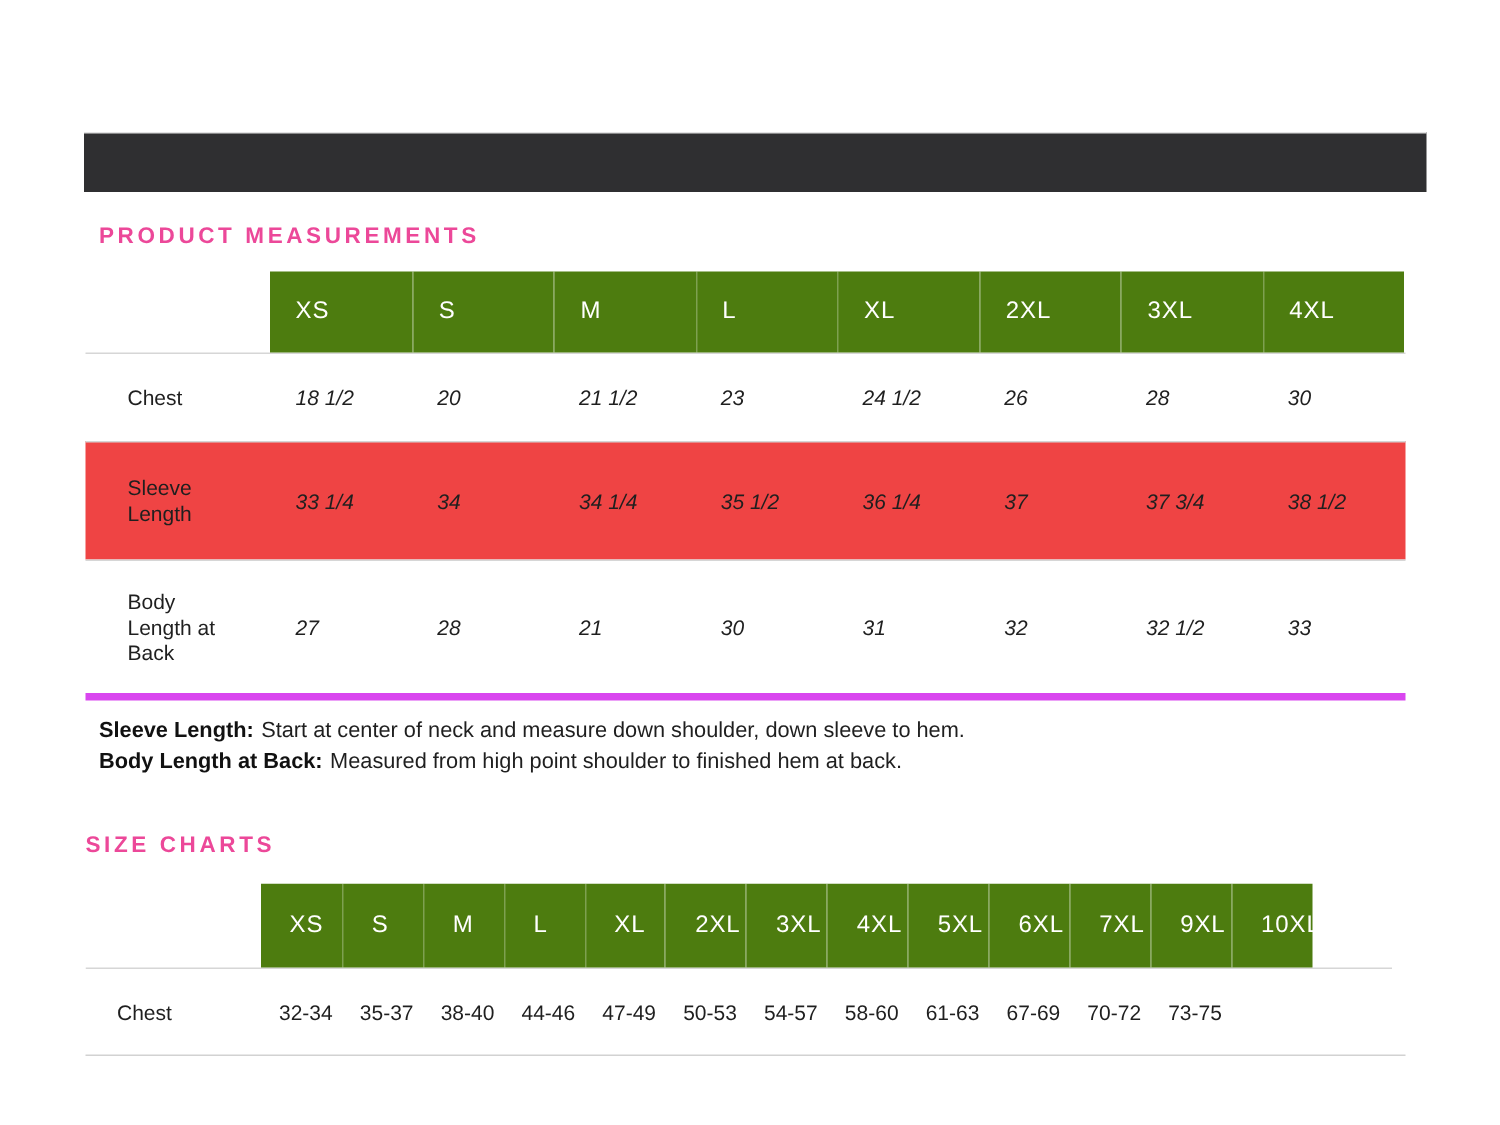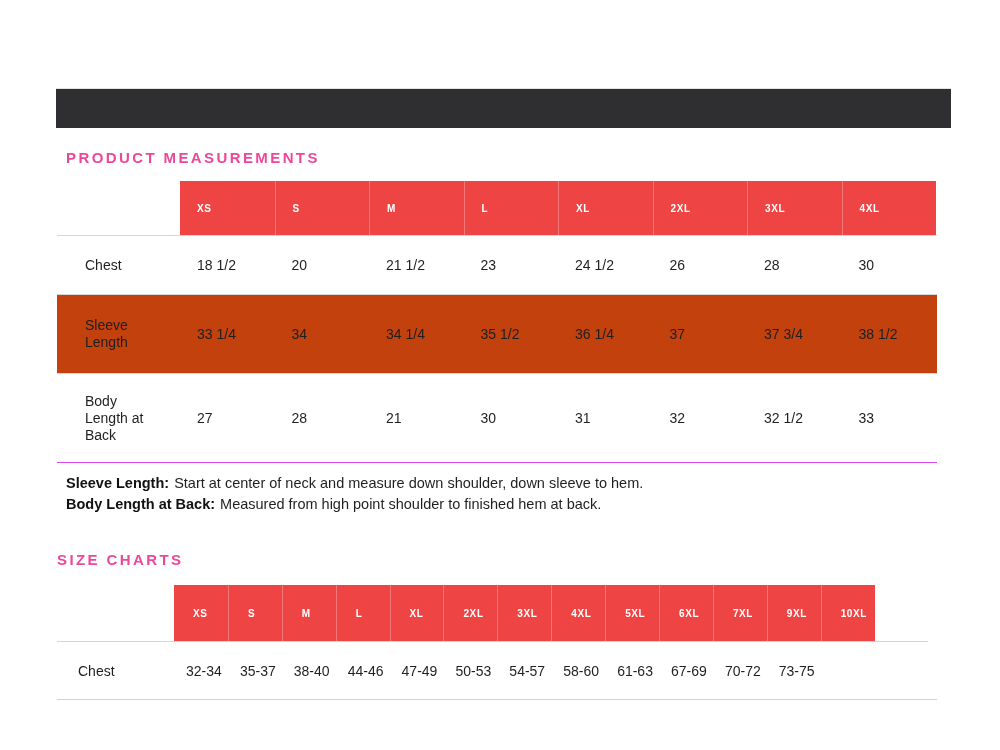--- a/index.html
+++ b/index.html
@@ -37,46 +37,47 @@
   .pm-grid {
     display: grid;
     grid-template-columns: 123px repeat(8, 94.5px);
   }
   .pm-grid > div {
     display: flex;
     align-items: center;
     box-sizing: border-box;
   }
   .hdr-cell {
-    background: #ef4444;
+    background: #4d7c0f;
     color: #ffffff;
-    font-weight: bold;
-    font-size: 10px;
+    font-weight: normal;
+    font-size: 16px;
     letter-spacing: 0.6px;
     padding-left: 17px;
     border-left: 1px solid rgba(255,255,255,0.28);
   }
   .hdr-cell.first { border-left: none; }
   .corner-cell { background: transparent; }
   .pm-grid.header-row { height: 54px; }
   .body-row { border-top: 1px solid #d6d6d6; }
   .body-row .label-cell {
     padding: 0 30px 0 28px;
     font-size: 14px;
     line-height: 17px;
     color: #1f1f1f;
   }
   .body-row .val-cell {
     padding-left: 17px;
     font-size: 14px;
     color: #1f1f1f;
+    font-style: italic;
   }
   .row-chest  { height: 58px; }
-  .row-sleeve { height: 78px; background: #c2410c; }
-  .row-body   { height: 88px; border-bottom: 1px solid #d946ef; }
+  .row-sleeve { height: 78px; background: #ef4444; }
+  .row-body   { height: 88px; border-bottom: 5px solid #d946ef; }
 
   
   .notes { margin-top: 10px; padding-left: 9px; }
   .note-line {
     margin: 0;
     font-size: 14.5px;
     line-height: 21px;
     color: #1f1f1f;
   }
   .note-line b { margin-right: 5px; color: #111111; }

